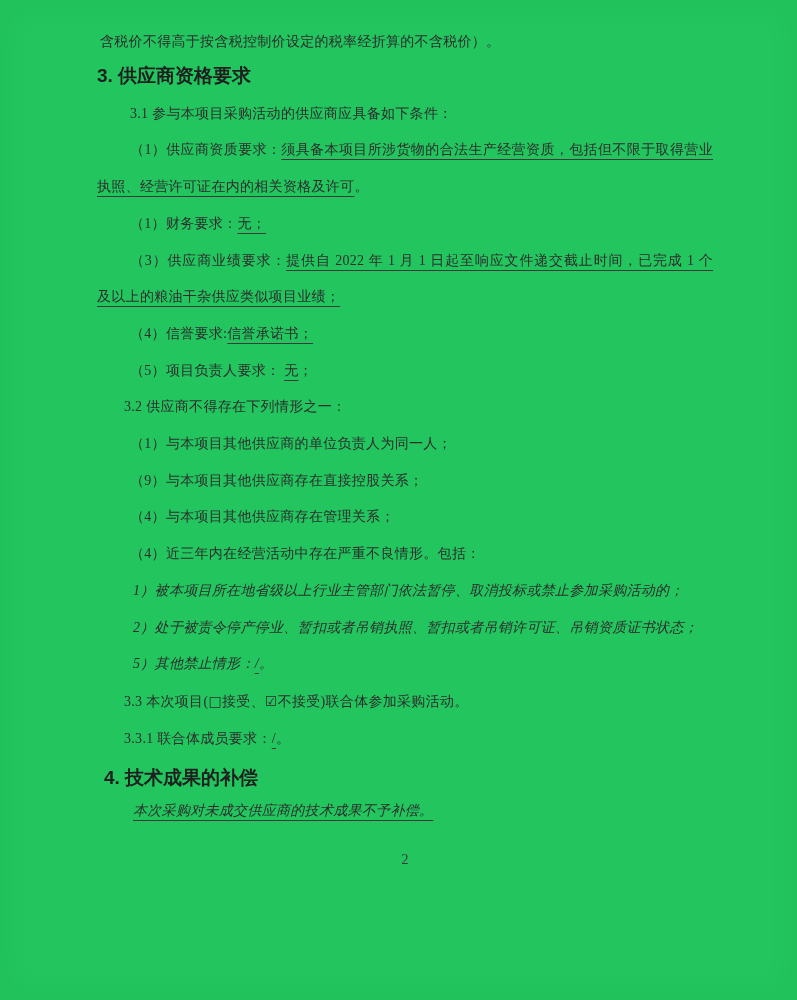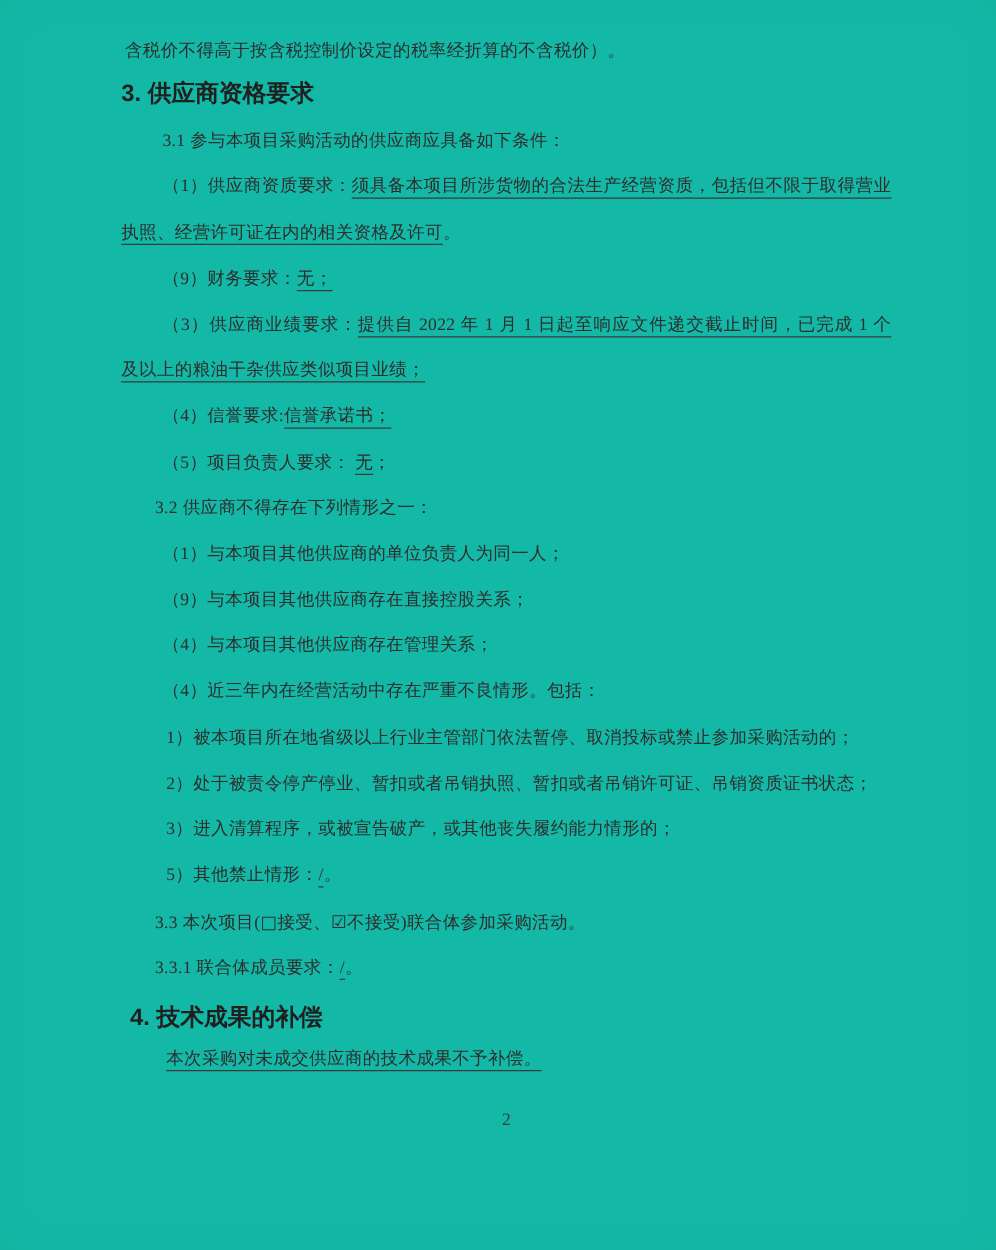--- a/index.html
+++ b/index.html
@@ -4,21 +4,21 @@
 <style>
   html, body { margin: 0; padding: 0; }
   body {
     width: 797px; height: 1000px;
     background: #e9e9e7;
     font-family: "Liberation Serif", "DejaVu Serif", serif;
   }
   .page {
     position: relative;
     width: 797px; height: 1000px;
-    background: #14b8a6;
+    background: #22c55e;
     overflow: hidden;
     color: #2d2d2d;
     box-shadow: inset 0 0 40px rgba(0,0,0,0.03);
   }
   .content {
     position: absolute;
     left: 97px; top: 24px;
     width: 616px;
   }
   .line {
@@ -28,21 +28,21 @@
     letter-spacing: 0.3px;
   }
   .fill {
     white-space: normal;
     text-align: justify;
     text-align-last: justify;
   }
   .ind-intro { text-indent: 3px; }
   .ind-a { text-indent: 33px; }  
   .ind-b { text-indent: 27px; }  
-  .ind-c { text-indent: 36px; }  
+  .ind-c { text-indent: 36px; font-style: italic; }  
   .u {
     text-decoration: underline;
     text-underline-offset: 5px;
     text-decoration-thickness: 1px;
     text-decoration-color: #3a3a3a;
     text-align: center;
   }
   h2 {
     font-family: "Liberation Sans", "DejaVu Sans", sans-serif;
     font-weight: 600;
@@ -71,40 +71,39 @@
 
     <div class="line ind-intro">含税价不得高于按含税控制价设定的税率经折算的不含税价）。</div>
 
     <h2>3. 供应商资格要求</h2>
 
     <div class="line ind-a">3.1 参与本项目采购活动的供应商应具备如下条件：</div>
 
     <div class="line ind-a fill"><span>（1）供应商资质要求：</span><span class="u">须具备本项目所涉货物的合法生产经营资质，包括但不限于取得营业</span></div>
     <div class="line"><span class="u">执照、经营许可证在内的相关资格及许可</span><span>。</span></div>
 
-    <div class="line ind-a"><span>（9）财务要求：</span><span class="u">无；</span></div>
+    <div class="line ind-a"><span>（1）财务要求：</span><span class="u">无；</span></div>
 
     <div class="line ind-a fill"><span>（3）供应商业绩要求：</span><span class="u">提供自 2022 年 1 月 1 日起至响应文件递交截止时间，已完成 1 个</span></div>
     <div class="line"><span class="u">及以上的粮油干杂供应类似项目业绩；</span></div>
 
     <div class="line ind-a"><span>（4）信誉要求:</span><span class="u">信誉承诺书；</span></div>
 
     <div class="line ind-a"><span>（5）项目负责人要求：</span>&nbsp;<span class="u">无</span><span>；</span></div>
 
 
     <div class="line ind-b">3.2 供应商不得存在下列情形之一：</div>
 
     <div class="line ind-a">（1）与本项目其他供应商的单位负责人为同一人；</div>
     <div class="line ind-a">（9）与本项目其他供应商存在直接控股关系；</div>
     <div class="line ind-a">（4）与本项目其他供应商存在管理关系；</div>
     <div class="line ind-a">（4）近三年内在经营活动中存在严重不良情形。包括：</div>
 
     <div class="line ind-c">1）被本项目所在地省级以上行业主管部门依法暂停、取消投标或禁止参加采购活动的；</div>
     <div class="line ind-c">2）处于被责令停产停业、暂扣或者吊销执照、暂扣或者吊销许可证、吊销资质证书状态；</div>
-    <div class="line ind-c">3）进入清算程序，或被宣告破产，或其他丧失履约能力情形的；</div>
 
     <div class="line ind-c"><span>5）其他禁止情形：</span><span class="u">/</span><span>。</span></div>
 
     <div class="line ind-b"><span>3.3 本次项目(</span><span class="cb">□</span><span>接受、</span><span class="cb">☑</span><span>不接受</span><span>)联合体参加采购活动。</span></div>
 
     <div class="line ind-b"><span>3.3.1 联合体成员要求：</span><span class="u">/</span><span>。</span></div>
 
     <h2 class="h4">4. 技术成果的补偿</h2>
 
     <div class="line ind-c"><span class="u">本次采购对未成交供应商的技术成果不予补偿。</span></div>

